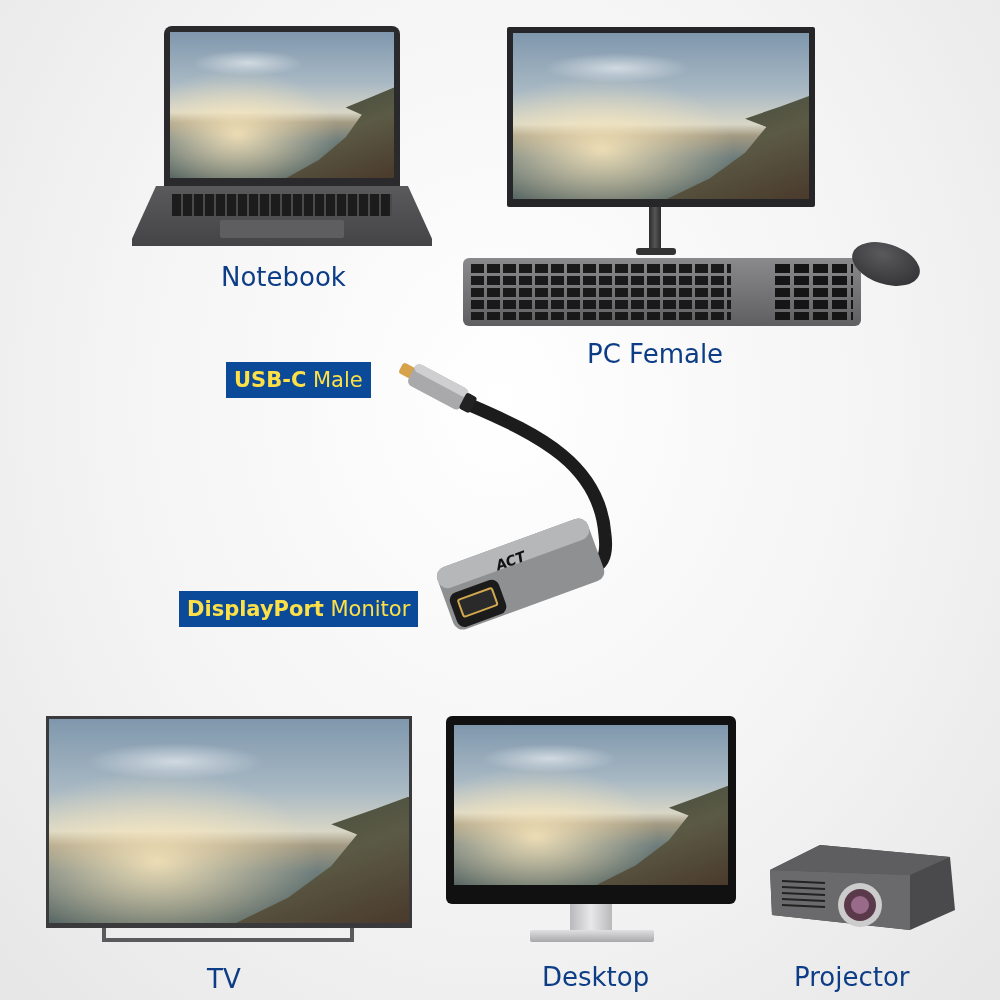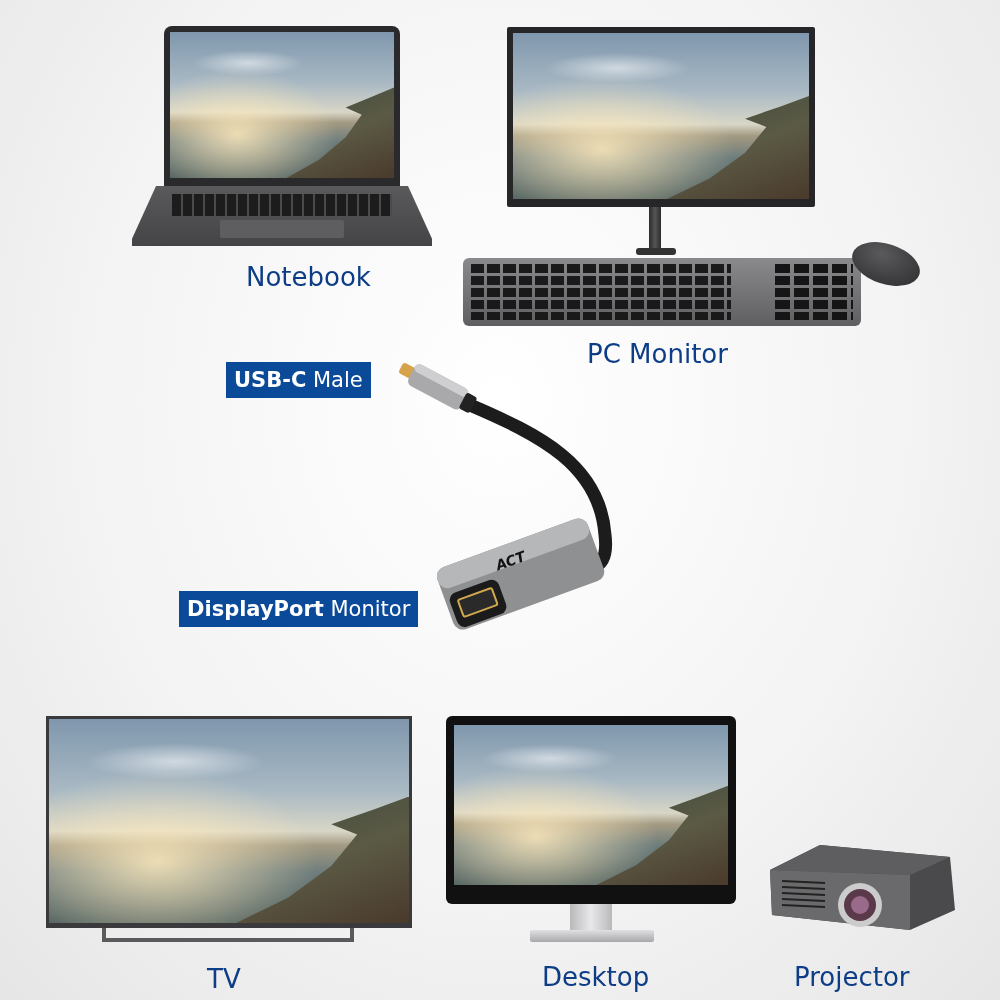--- a/index.html
+++ b/index.html
@@ -19,21 +19,21 @@
   .screen .land {
     position:absolute; right:0; bottom:0; width:48%; height:62%;
     background: linear-gradient(160deg, #3e4a3c 0%, #5b5a45 50%, #4a3a2c 100%);
     clip-path: polygon(100% 0, 100% 100%, 0 100%, 30% 80%, 55% 55%, 70% 30%, 55% 22%, 80% 10%);
   }
   .screen .cloud {
     position:absolute; left:10%; top:12%; width:50%; height:18%;
     background: radial-gradient(ellipse, rgba(255,255,255,0.55), rgba(255,255,255,0) 70%);
   }
   .label-box {
-    position:absolute; background:#0b4a98; color:#ffffff; font-size:21px;
+    position:absolute; background:#0b4a98; color:#fde047; font-size:21px;
     padding:0 8px; height:36px; line-height:36px; white-space:nowrap;
     font-family:"DejaVu Sans", sans-serif;
     text-align:right;
   }
   .label-box b { font-weight:bold; }
 </style>
 </head>
 <body>
 
 <div class="abs" style="left:132px;top:26px;width:300px;height:230px;">
@@ -41,36 +41,36 @@
     <div class="screen" style="left:6px;top:6px;width:224px;height:146px;">
         <div class="cloud"></div>
         <div class="land"></div>
       </div>
   </div>
   <div class="abs" style="left:0;top:160px;width:300px;height:60px;background:linear-gradient(#5a5a5c,#444446);clip-path:polygon(8% 0,92% 0,100% 88%,100% 100%,0 100%,0 88%);">
     <div class="abs" style="left:40px;top:8px;width:220px;height:22px;background:repeating-linear-gradient(90deg,#1c1c1c 0 9px,#4a4a4a 9px 11px);"></div>
     <div class="abs" style="left:88px;top:34px;width:124px;height:18px;background:#5e5e60;border-radius:2px;"></div>
   </div>
 </div>
-<div class="caption" style="left:221px;top:262px;margin-left:25px;">Notebook</div>
+<div class="caption" style="left:221px;top:262px;">Notebook</div>
 
 <div class="abs" style="left:507px;top:27px;width:308px;height:180px;background:#262628;border-radius:2px;">
   <div class="screen" style="left:6px;top:6px;width:296px;height:166px;">
       <div class="cloud"></div>
       <div class="land"></div>
     </div>
 </div>
 <div class="abs" style="left:649px;top:207px;width:12px;height:45px;background:linear-gradient(90deg,#2c2c2e,#555,#2c2c2e);"></div>
 <div class="abs" style="left:636px;top:248px;width:40px;height:7px;background:#333;border-radius:3px;"></div>
 <div class="abs" style="left:463px;top:258px;width:398px;height:68px;background:linear-gradient(#8a8a8c,#5f5f62);border-radius:6px;">
   <div class="abs" style="left:8px;top:6px;width:260px;height:56px;background:repeating-linear-gradient(90deg,#151515 0 13px,transparent 13px 16px),transparent;opacity:.95;-webkit-mask:repeating-linear-gradient(180deg,#000 0 9px,transparent 9px 12px);mask:repeating-linear-gradient(180deg,#000 0 9px,transparent 9px 12px);"></div>
   <div class="abs" style="left:312px;top:6px;width:78px;height:56px;background:repeating-linear-gradient(90deg,#151515 0 15px,transparent 15px 19px);-webkit-mask:repeating-linear-gradient(180deg,#000 0 9px,transparent 9px 12px);mask:repeating-linear-gradient(180deg,#000 0 9px,transparent 9px 12px);"></div>
 </div>
 <div class="abs" style="left:851px;top:244px;width:70px;height:40px;background:radial-gradient(ellipse at 40% 30%,#5a5a5c,#2b2b2d);border-radius:50%;transform:rotate(18deg);"></div>
-<div class="caption" style="left:587px;top:339px;">PC Monitor</div>
+<div class="caption" style="left:587px;top:339px;">PC Female</div>
 
 <div class="label-box" style="left:226px;top:362px;">
   <b>USB-C</b>
   <span>Male</span>
 </div>
 <svg class="abs" style="left:390px;top:355px;" width="230" height="290" viewBox="0 0 230 290">
 
   <path d="M80 50 C150 80, 210 110, 215 180 C218 205, 210 210, 200 215" fill="none" stroke="#1c1c1c" stroke-width="13" stroke-linecap="round"></path>
 
   <g transform="rotate(28 40 30)">

